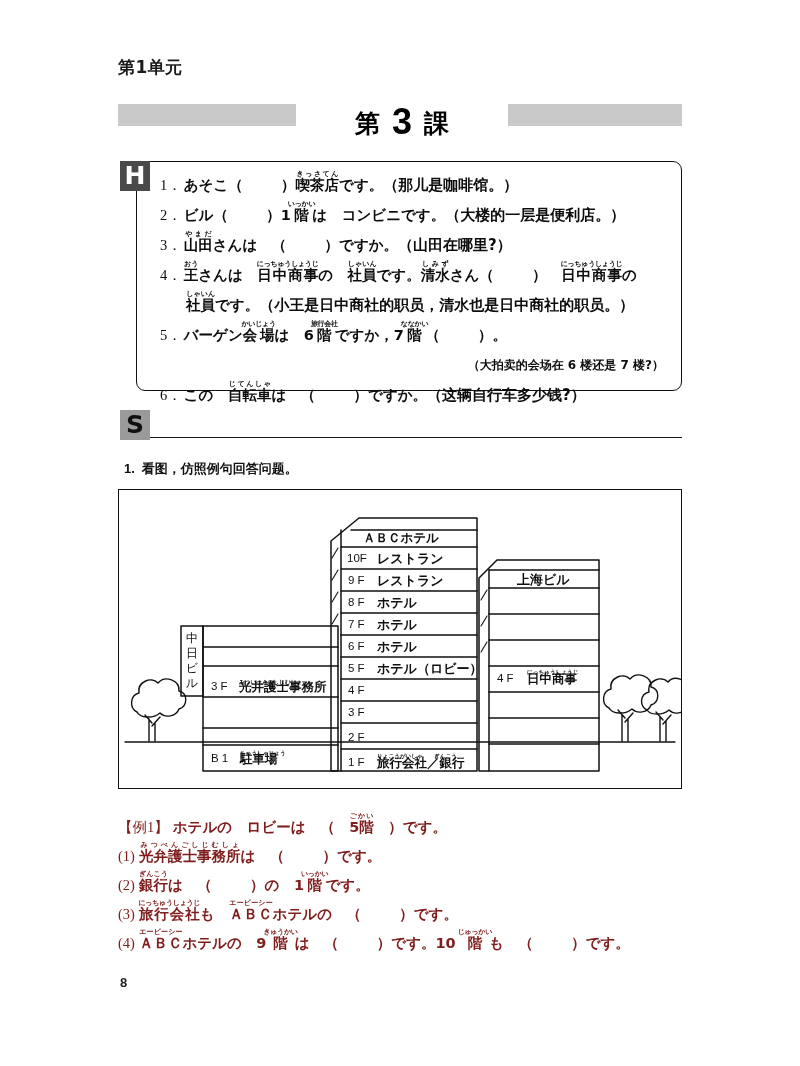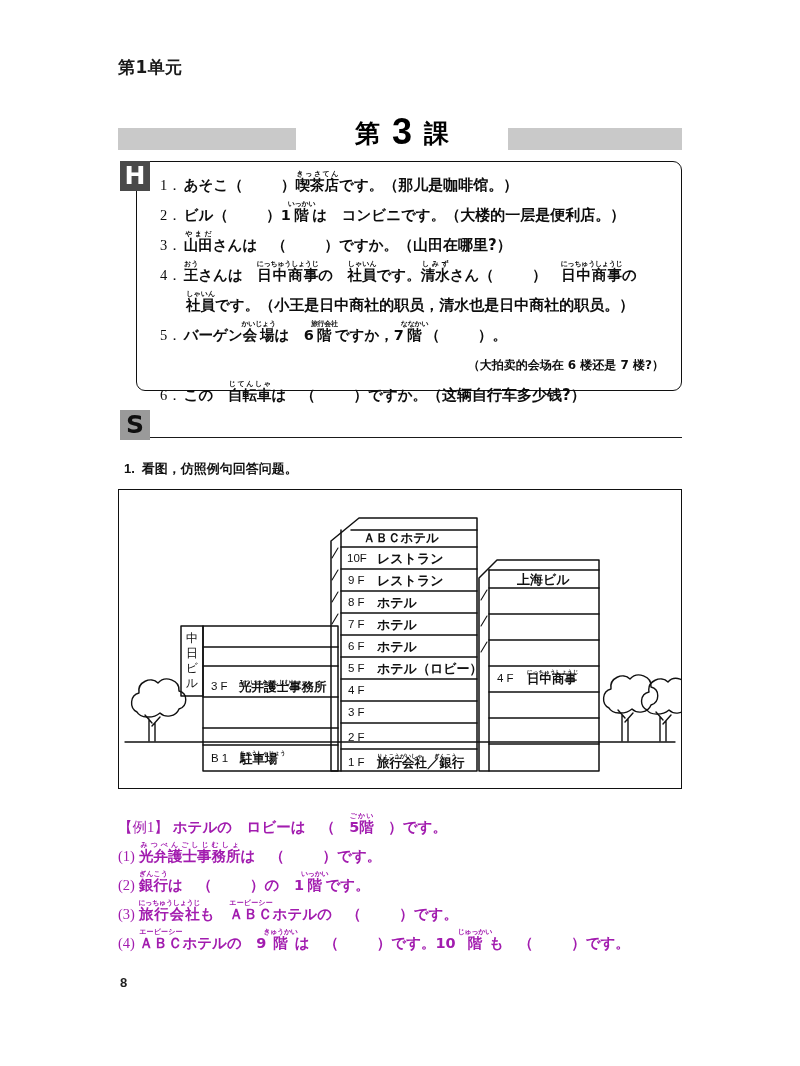--- a/index.html
+++ b/index.html
@@ -34,21 +34,21 @@
   }
 
   
   .title-row {
     position: absolute;
     left: 118px;
     top: 104px;
     width: 564px;
     height: 46px;
     display: flex;
-    align-items: flex-end;
+    align-items: flex-start;
   }
   .title-bar {
     height: 22px;
     background: #c9c9c9;
     flex: 0 0 auto;
   }
   .title-bar.left  { width: 178px; }
   .title-bar.right { width: 174px; }
   .title-text {
     flex: 1 1 auto;
@@ -192,21 +192,21 @@
     top: 812px;
     width: 600px;
   }
   .ans-item {
     display: block;
     font-size: 14.5px;
     line-height: 27px;
     white-space: nowrap;
     font-family: "DejaVu Sans", "Liberation Sans", sans-serif;
     font-weight: bold;
-    color: #a21caf;
+    color: #7f1d1d;
   }
   .ans-item .lead {
     font-family: "Liberation Serif", serif;
     font-weight: normal;
     padding-right: 4px;
   }
 
   
   .folio {
     position: absolute;

